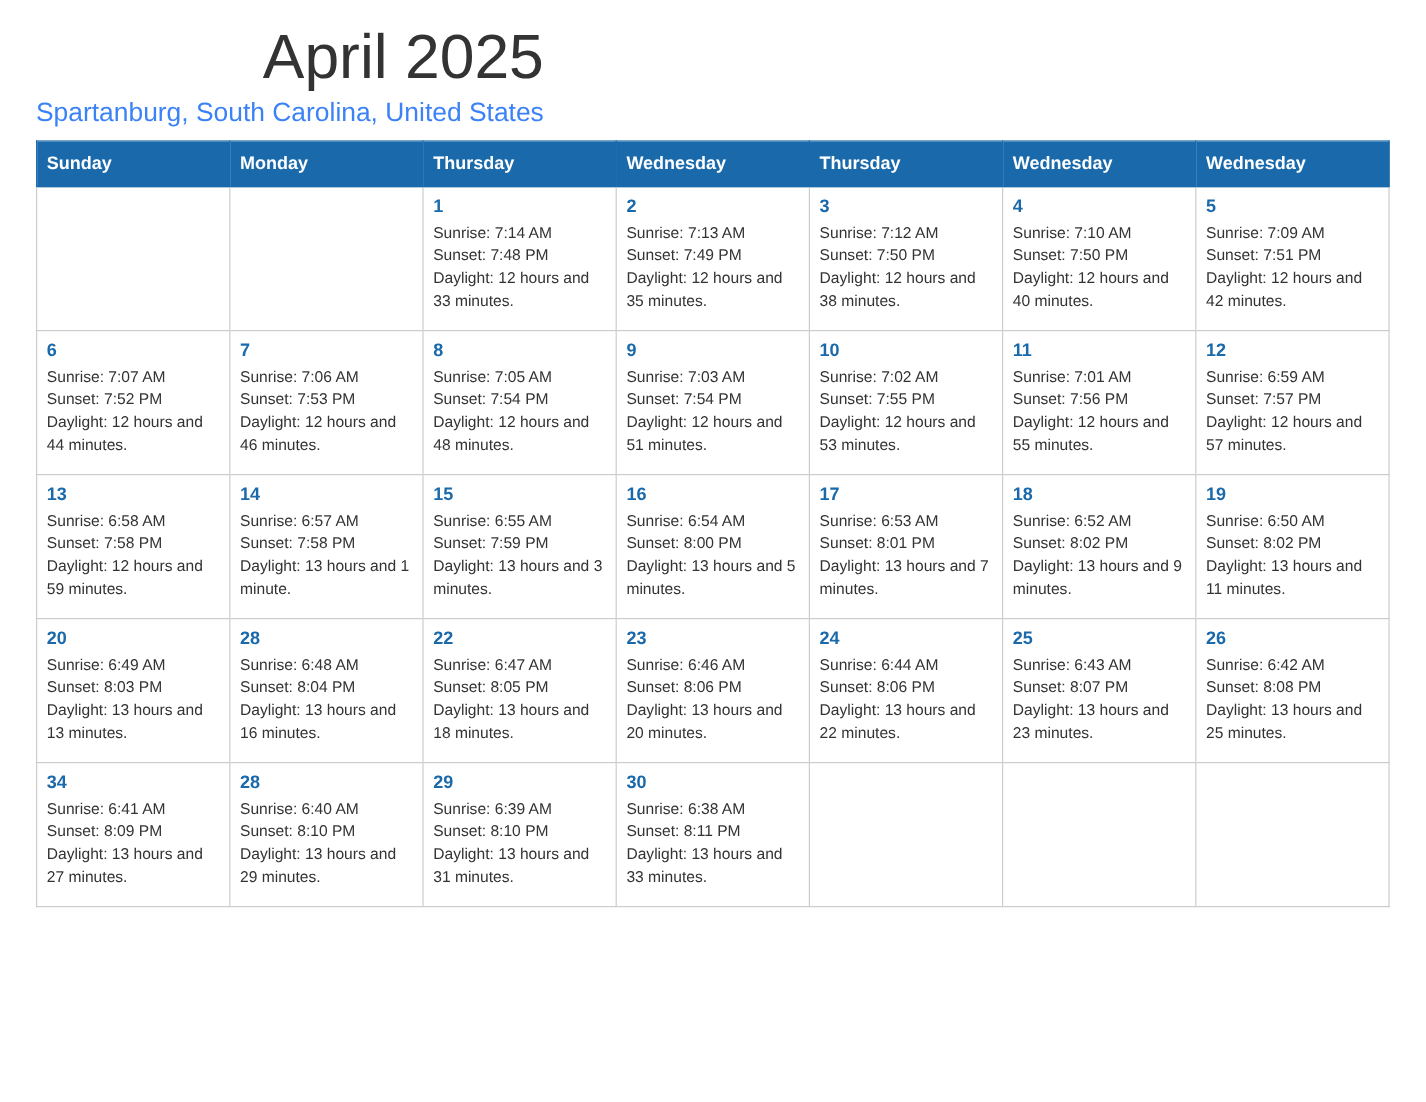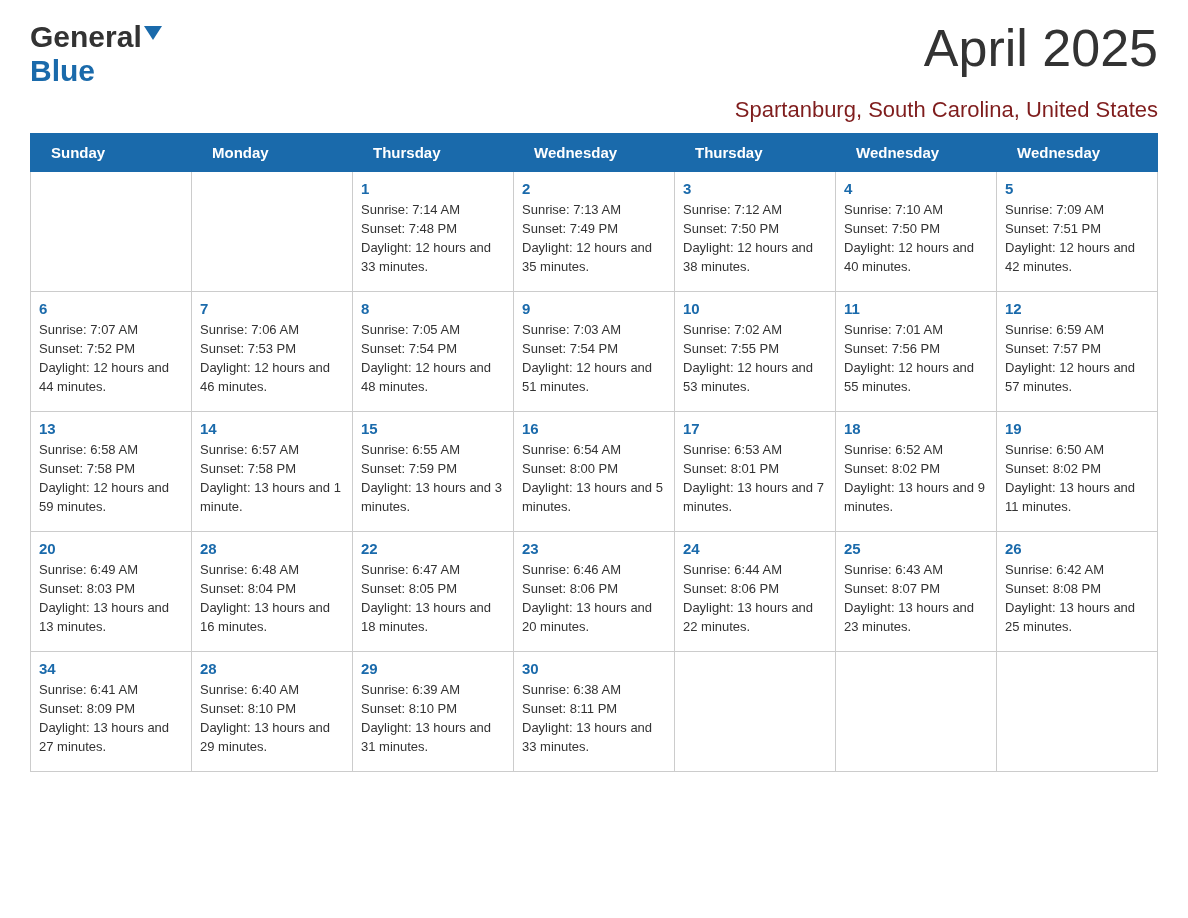--- a/index.html
+++ b/index.html
@@ -21,34 +21,34 @@
       text-align: right;
     }
     .month-title {
       font-size: 52px;
       font-weight: normal;
       color: #333;
       line-height: 1.1;
     }
     .location-title {
       font-size: 22px;
-      color: #7f1d1d;
-      margin-top: 20px;
+      color: #3b82f6;
+      margin-top: 4px;
     }
     .calendar-table {
       width: 100%;
       border-collapse: collapse;
       margin-top: 10px;
     }
     .calendar-table thead tr th {
       background-color: #1a6aab;
       color: #fff;
       font-size: 15px;
       font-weight: bold;
-      padding: 10px 20px;
+      padding: 10px 8px;
       text-align: left;
       border: 1px solid #1a6aab;
     }
     .calendar-table tbody tr td {
       vertical-align: top;
       padding: 8px;
       border: 1px solid #ccc;
       font-size: 13px;
       color: #333;
       width: 14.28%;
@@ -91,33 +91,20 @@
     }
     .logo-line2 {
       display: flex;
       align-items: center;
     }
   </style>
 </head>
 <body>
 
 <div class="header-area">
-  <div class="logo-block">
-    <div class="logo-line1">
-      <span class="logo-text-general">General</span>
-      <span class="logo-icon">
-        <svg width="18" height="18" viewBox="0 0 18 18">
-            <polygon points="0,0 18,0 9,14" fill="#1a6aab"></polygon>
-          </svg>
-      </span>
-    </div>
-    <div class="logo-line2">
-      <span class="logo-text-blue">Blue</span>
-    </div>
-  </div>
   <div class="title-area">
     <div class="month-title">April 2025</div>
     <div class="location-title">Spartanburg, South Carolina, United States</div>
   </div>
 </div>
 
 <table class="calendar-table">
   <thead>
     <tr>
     <th>Sunday</th>

